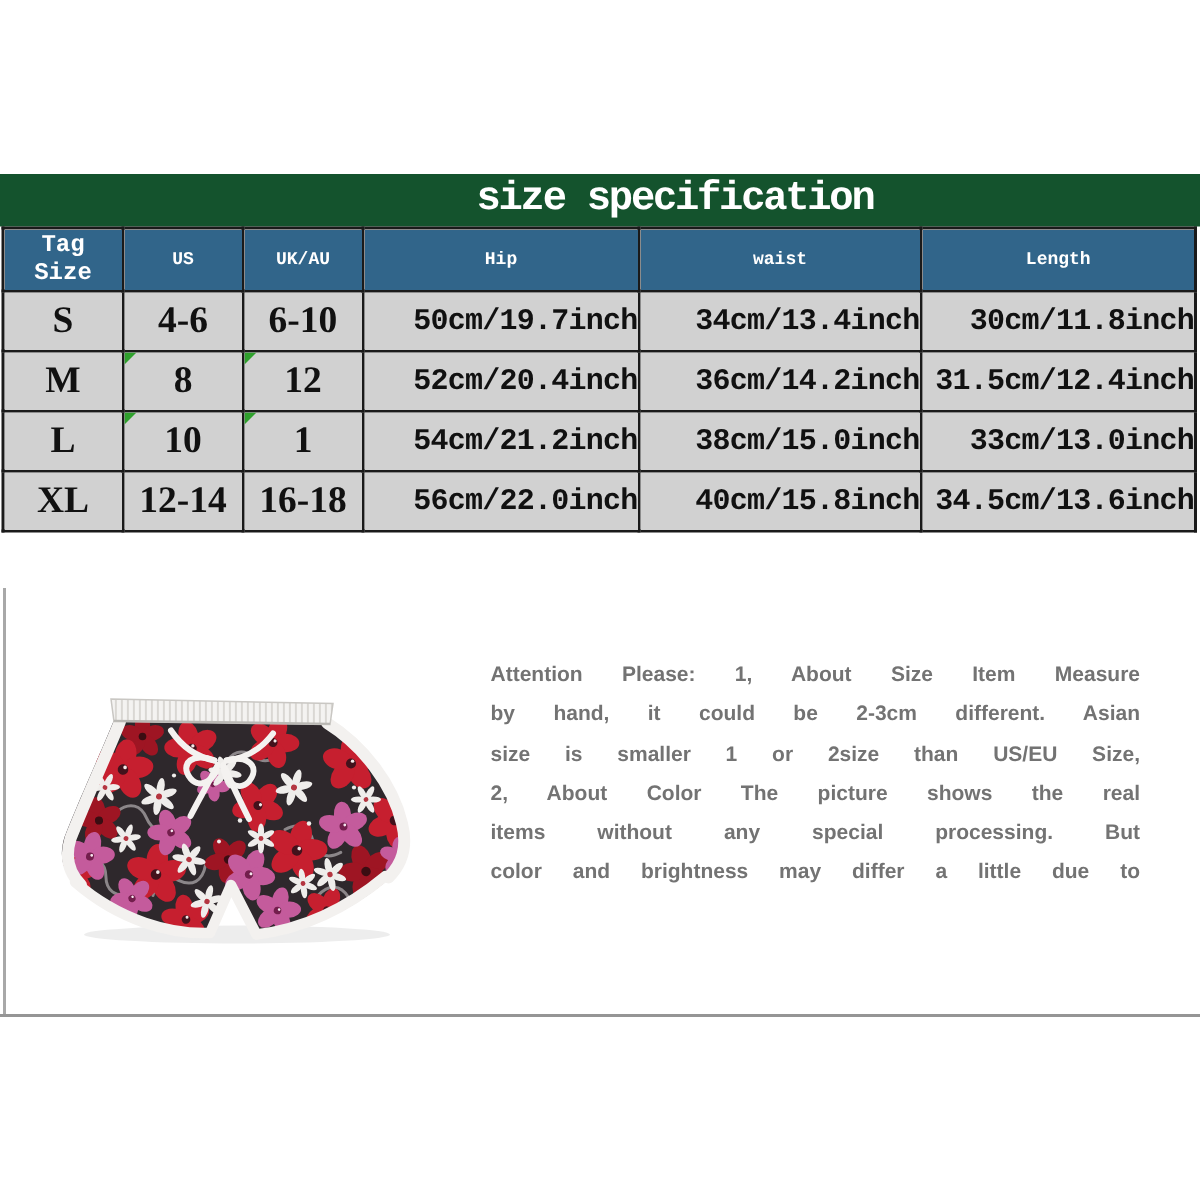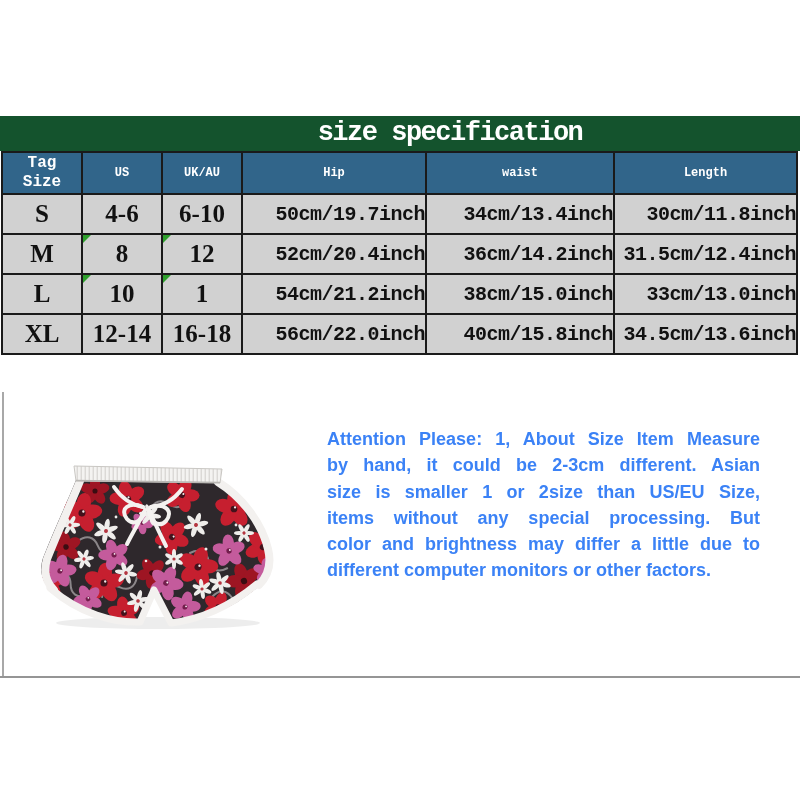--- a/index.html
+++ b/index.html
@@ -27,22 +27,22 @@
   .size-table td.c-mono{font-family:Liberation Mono, monospace;
                         font-weight:bold;font-size:20px;letter-spacing:-0.5px;text-align:right;}
   .flag{position:absolute;left:0;top:0;width:0;height:0;
         border-top:8px solid #2fa02d;border-right:8px solid transparent;}
 
   
   .frame-left{position:absolute;left:2px;top:392px;width:2px;height:284px;background:#a8a8a8;}
   .frame-bottom{position:absolute;left:0;top:676px;width:800px;height:2px;background:#959595;}
 
   
-  .notes{position:absolute;left:327px;top:426px;width:433px;color:#3b82f6;
-         font-weight:bold;font-size:18px;line-height:26.3px;}
+  .notes{position:absolute;left:327px;top:436px;width:433px;color:#737373;
+         font-weight:bold;font-size:14px;line-height:26.3px;}
   .notes .line{text-align:justify;text-align-last:justify;text-justify:inter-word;white-space:nowrap;}
   .notes .line.para-end{text-align-last:left;}
 
   
   .photo{position:absolute;left:30px;top:455px;width:250px;height:175px;}
 </style>
 </head>
 <body>
 
 <div class="page">
@@ -242,18 +242,18 @@
       <path d="M121,52 C135,48 144,56 136,66 C128,74 119,65 119,55"></path>
       <path d="M114,57 C108,69 102,79 97,89"></path>
       <path d="M120,57 C126,71 131,81 136,91"></path>
     </g>
   </svg>
 
   <div class="notes">
     <div class="line">Attention Please: 1, About Size Item Measure</div>
     <div class="line">by hand, it could be 2-3cm different. Asian</div>
     <div class="line">size is smaller 1 or 2size than US/EU Size,</div>
+    <div class="line">2, About Color The picture shows the real</div>
     <div class="line">items without any special processing. But</div>
     <div class="line">color and brightness may differ a little due to</div>
-    <div class="line para-end">different computer monitors or other factors.</div>
   </div>
 
 </div>
 
 </body></html>

